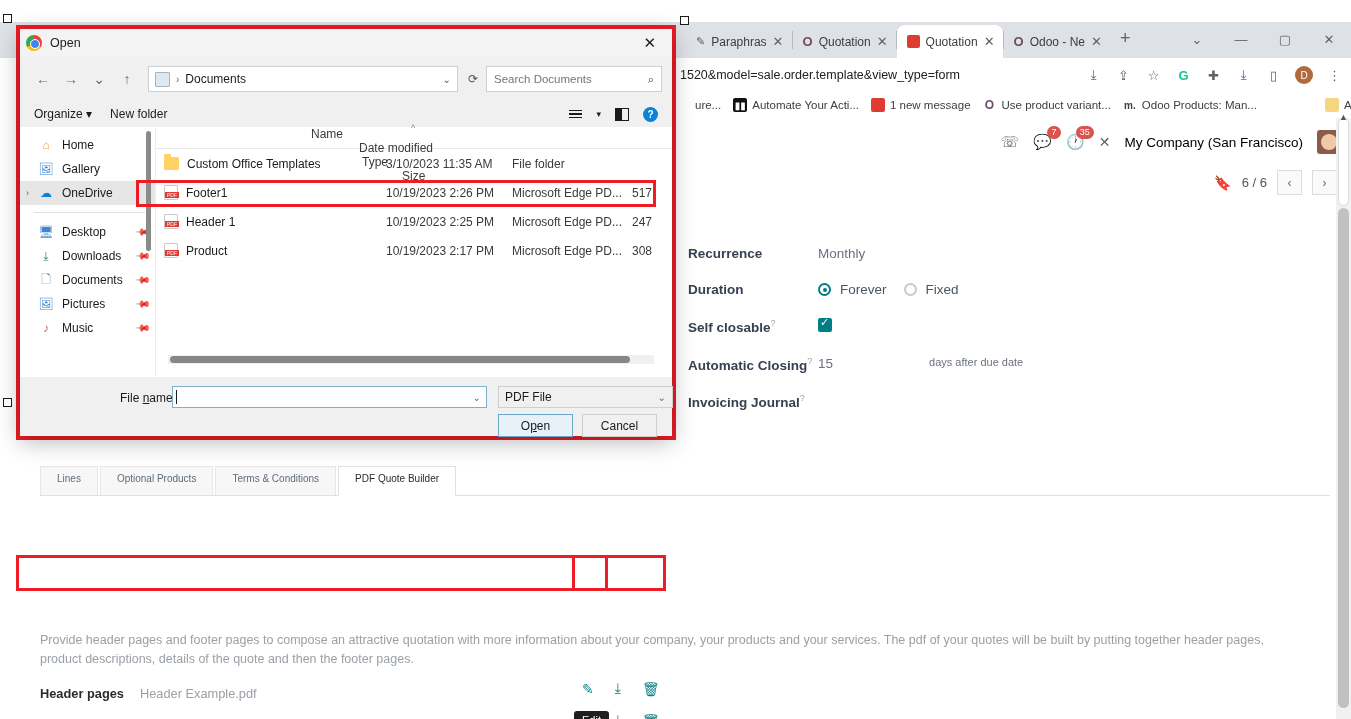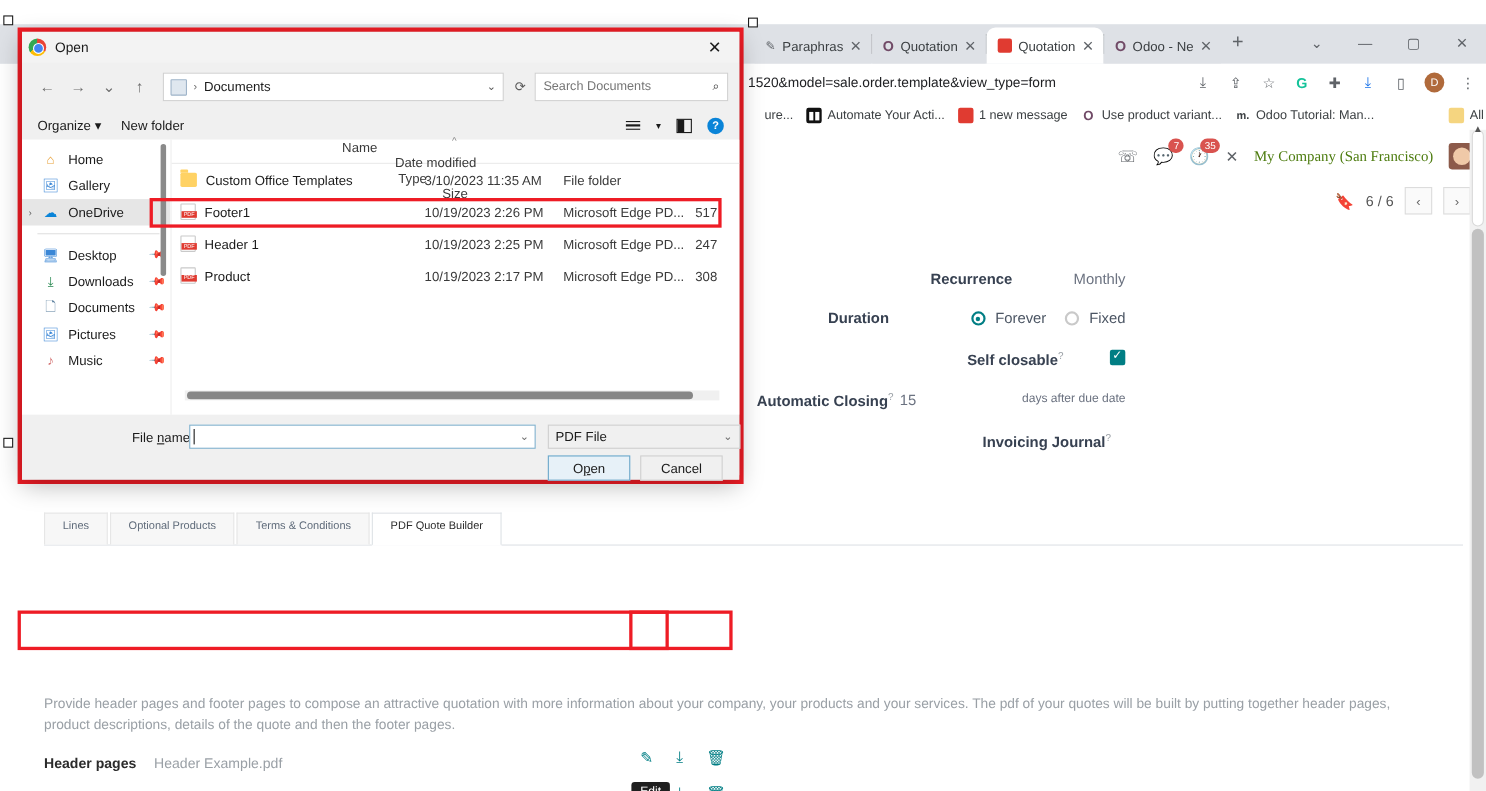--- a/index.html
+++ b/index.html
@@ -49,29 +49,29 @@
   .bm { display:flex; align-items:center; gap:5px; white-space:nowrap; }
   .bm-ico { width:14px; height:14px; display:flex; align-items:center; justify-content:center; font-size:10px; border-radius:2px; }
   .bm-sep { width:1px; height:16px; background:#dadce0; }
 
   
   .odoo { position:absolute; left:0; top:118px; width:1351px; height:601px; background:#fff; }
   .odoo-top { position:absolute; right:10px; top:12px; display:flex; align-items:center; gap:14px; font-size:13.5px; color:#5f6368; }
   .badge-wrap { position:relative; }
   .badge { position:absolute; top:-7px; right:-9px; background:#d9534f; color:#fff; border-radius:9px;
            font-size:9px; padding:1px 4px; min-width:14px; text-align:center; line-height:11px;}
-  .company { font-size:13.5px; color:#4d7c0f;font-family:Liberation Serif, serif; }
+  .company { font-size:13.5px; color:#000000; }
   .avatar { width:24px; height:24px; border-radius:3px; background:#8c5a4a; overflow:hidden; position:relative; }
   .avatar::after{content:"";position:absolute;left:4px;top:4px;width:16px;height:16px;border-radius:50%;background:#f0c9a8;}
 
   .pager { position:absolute; right:14px; top:52px; display:flex; align-items:center; gap:10px; font-size:13px; color:#555; }
   .pg-btn { width:25px; height:25px; border:1px solid #dcdcdc; background:#fafafa; display:flex; align-items:center; justify-content:center; color:#666; font-size:12px; }
 
   .form-area { position:absolute; left:688px; top:128px; }
-  .frow { display:flex; align-items:flex-start; margin-bottom:21px;justify-content:flex-end; }
+  .frow { display:flex; align-items:flex-start; margin-bottom:21px; }
   .flabel { width:130px; font-size:13.5px; color:#374151; font-weight:bold; }
   .flabel .q { color:#9aa0a6; font-size:9px; vertical-align:super; font-weight:normal; }
   .fval { font-size:13.5px; color:#6b7280; }
   .radio-grp { display:flex; align-items:center; gap:9px; font-size:13.5px; color:#4b5563; }
   .radio { width:13px; height:13px; border-radius:50%; border:2px solid #017e84; display:inline-block; position:relative; }
   .radio.on::after { content:""; position:absolute; left:2.5px; top:2.5px; width:4px; height:4px; border-radius:50%; background:#017e84;}
   .radio.off { border-color:#c9c9c9; }
   .cbx { width:14px; height:14px; background:#017e84; border-radius:2px; position:relative; }
   .cbx::after { content:"✓"; position:absolute; left:2px; top:-2px; color:#fff; font-size:11px; }
   .after-due { margin-left:96px; font-size:11px; color:#6b7280; }
@@ -258,21 +258,21 @@
       <div class="bm">
         <span class="bm-ico" style="background:#e03b31;"></span>
         <span>1 new message</span>
       </div>
       <div class="bm">
         <span class="bm-ico" style="color:#714B67;font-weight:bold;font-size:12px;">O</span>
         <span>Use product variant...</span>
       </div>
       <div class="bm">
         <span class="bm-ico" style="font-weight:bold;">m.</span>
-        <span>Odoo Tutorial: Man...</span>
+        <span>Odoo Products: Man...</span>
       </div>
       <div class="bm-sep" style="margin-left:44px;"></div>
       <div class="bm">
         <span class="bm-ico" style="background:#f5d580;"></span>
         <span>All Bookmarks</span>
       </div>
     </div>
 
     <div class="odoo">
 

